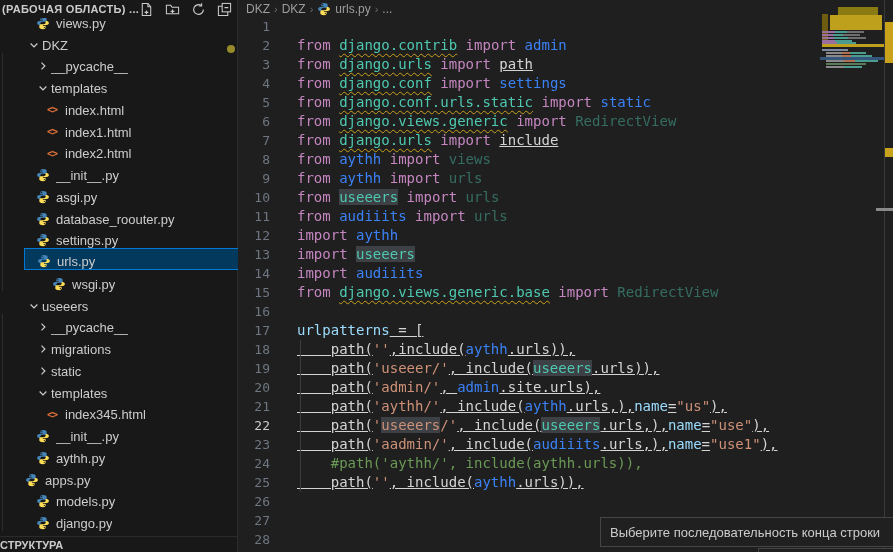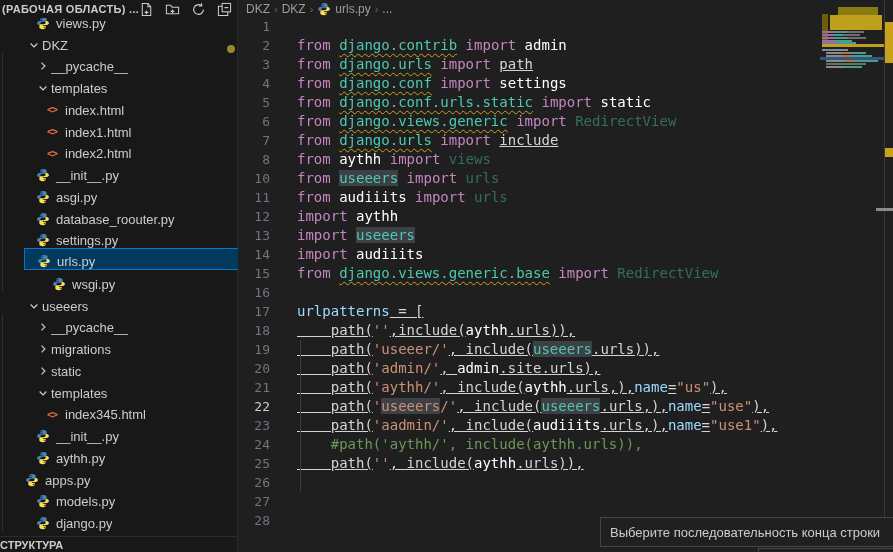--- a/index.html
+++ b/index.html
@@ -29,21 +29,21 @@
   
   #editor{position:absolute;left:238px;top:0;width:655px;height:552px;background:#1f1f1f;}
   #breadcrumb{position:absolute;left:8px;top:0;height:17px;display:flex;align-items:center;font-size:12px;color:#9d9d9d;gap:4px;white-space:nowrap;}
   #breadcrumb .sep{color:#6a6a6a;font-size:11px;}
   #breadcrumb .bc-icon{display:flex;align-items:center;}
   #code{position:absolute;left:0;top:17px;width:655px;}
   .cl{height:19px;line-height:19px;white-space:pre;font-family:"DejaVu Sans Mono",monospace;font-size:14px;}
   .ln{display:inline-block;width:32px;text-align:right;color:#6e7681;font-size:13px;vertical-align:top;}
   .cl.active .ln{color:#cccccc;}
   .ct{padding-left:27px;}
-  .k{color:#c586c0;} .m{color:#ffffff;} .p{color:#d4d4d4;text-decoration:underline;} .v{color:#9cdcfe;}
+  .k{color:#c586c0;} .m{color:#3b82f6;} .p{color:#d4d4d4;text-decoration:underline;} .v{color:#9cdcfe;}
   .s{color:#ce9178;} .c{color:#6a9955;} .d{color:#4ec9b0;opacity:.45;}
   .w{color:#4ec9b0;text-decoration:underline wavy #c8a21b 1px;text-underline-offset:3px;}
   .mh{color:#4ec9b0;background:rgba(110,118,129,.38);}
   .sh{color:#ce9178;background:rgba(110,118,129,.38);}
   #indent-guide{position:absolute;left:62px;top:340px;width:1px;height:152px;background:#3c3c3c;}
 
   
   #minimap{position:absolute;left:820px;top:0;width:64px;height:552px;border-right:1px solid #3a3a3a;}
   #minimap div{position:absolute;}
   #ruler{position:absolute;left:885px;top:0;width:8px;height:552px;}
@@ -318,20 +318,21 @@
       </div>
     <div id="code">
         <div class="cl"><span class="ln">1</span><span class="ct"></span></div>
         <div class="cl"><span class="ln">2</span><span class="ct"><span class="k">from </span><span class="w">django.contrib</span><span class="k"> import </span><span class="m">admin</span></span></div>
         <div class="cl"><span class="ln">3</span><span class="ct"><span class="k">from </span><span class="w">django.urls</span><span class="k"> import </span><span class="p">path</span></span></div>
         <div class="cl"><span class="ln">4</span><span class="ct"><span class="k">from </span><span class="w">django.conf</span><span class="k"> import </span><span class="m">settings</span></span></div>
         <div class="cl"><span class="ln">5</span><span class="ct"><span class="k">from </span><span class="w">django.conf.urls.static</span><span class="k"> import </span><span class="m">static</span></span></div>
         <div class="cl"><span class="ln">6</span><span class="ct"><span class="k">from </span><span class="w">django.views.generic</span><span class="k"> import </span><span class="d">RedirectView</span></span></div>
         <div class="cl"><span class="ln">7</span><span class="ct"><span class="k">from </span><span class="w">django.urls</span><span class="k"> import </span><span class="p">include</span></span></div>
         <div class="cl"><span class="ln">8</span><span class="ct"><span class="k">from </span><span class="m">aythh</span><span class="k"> import </span><span class="d">views</span></span></div>
+        <div class="cl"><span class="ln">9</span><span class="ct"><span class="k">from </span><span class="m">aythh</span><span class="k"> import </span><span class="d">urls</span></span></div>
         <div class="cl"><span class="ln">10</span><span class="ct"><span class="k">from </span><span class="mh">useeers</span><span class="k"> import </span><span class="d">urls</span></span></div>
         <div class="cl"><span class="ln">11</span><span class="ct"><span class="k">from </span><span class="m">audiiits</span><span class="k"> import </span><span class="d">urls</span></span></div>
         <div class="cl"><span class="ln">12</span><span class="ct"><span class="k">import </span><span class="m">aythh</span></span></div>
         <div class="cl"><span class="ln">13</span><span class="ct"><span class="k">import </span><span class="mh">useeers</span></span></div>
         <div class="cl"><span class="ln">14</span><span class="ct"><span class="k">import </span><span class="m">audiiits</span></span></div>
         <div class="cl"><span class="ln">15</span><span class="ct"><span class="k">from </span><span class="w">django.views.generic.base</span><span class="k"> import </span><span class="d">RedirectView</span></span></div>
         <div class="cl"><span class="ln">16</span><span class="ct"></span></div>
         <div class="cl"><span class="ln">17</span><span class="ct"><span class="v">urlpatterns</span><span class="p"> = [</span></span></div>
         <div class="cl"><span class="ln">18</span><span class="ct"><span class="p">    path(</span><span class="s">''</span><span class="p">,include(</span><span class="m">aythh</span><span class="p">.urls)),</span></span></div>
         <div class="cl"><span class="ln">19</span><span class="ct"><span class="p">    path(</span><span class="s">'useeer/'</span><span class="p">, include(</span><span class="mh">useeers</span><span class="p">.urls)),</span></span></div>

